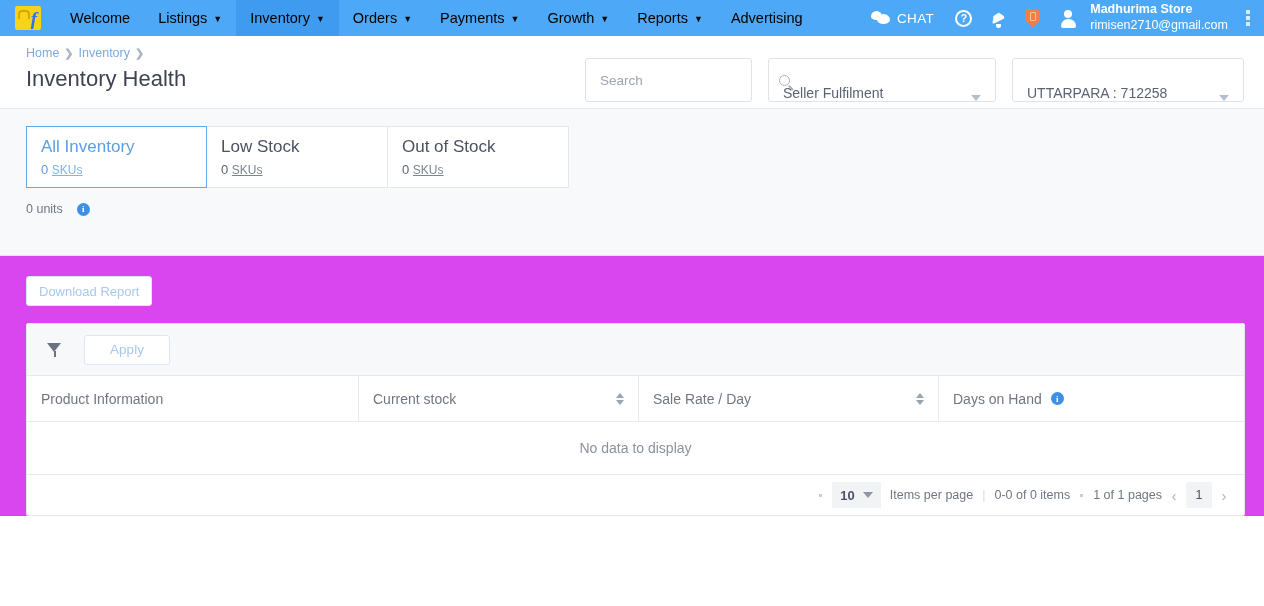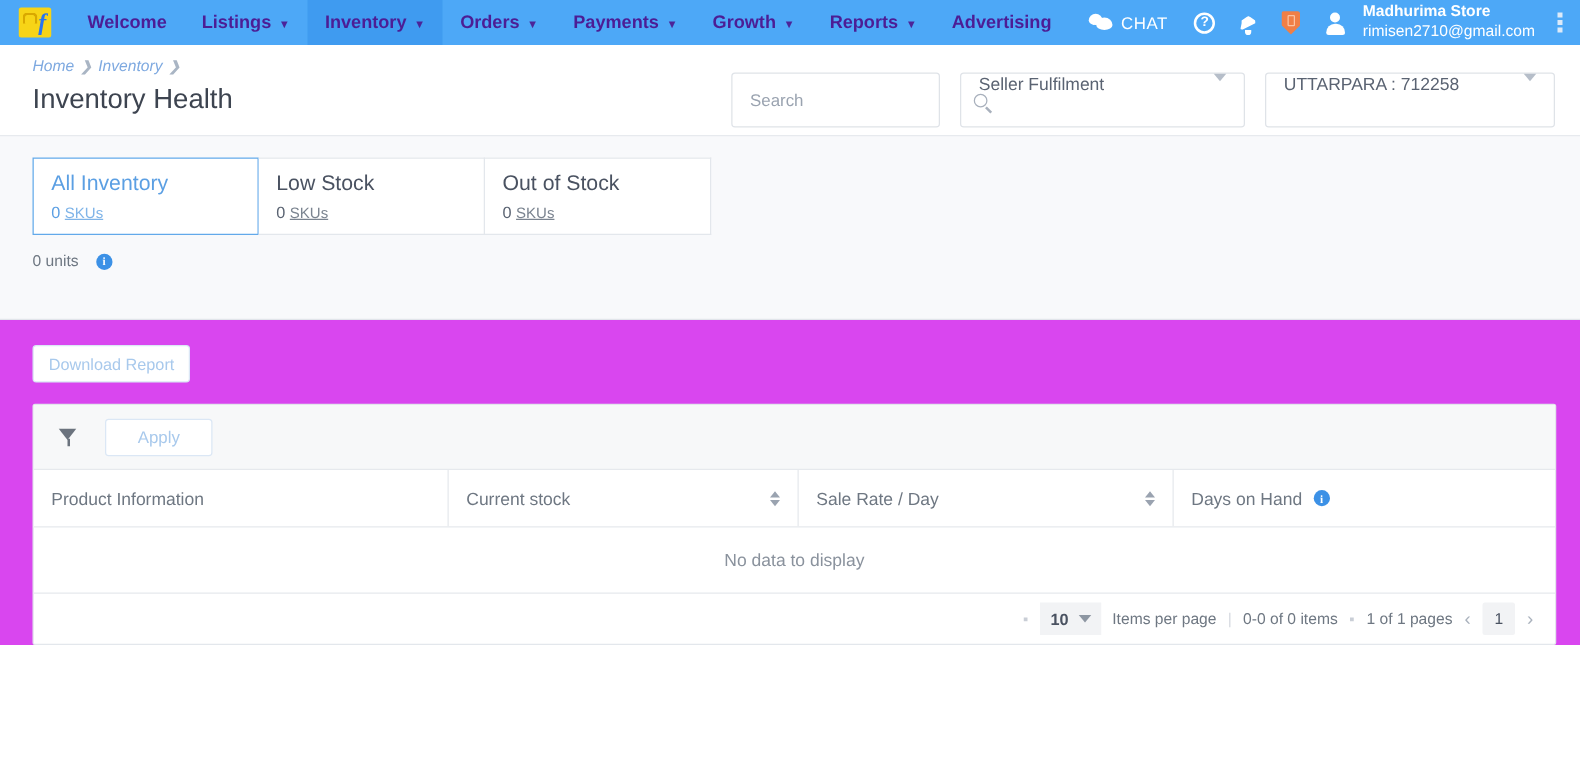--- a/index.html
+++ b/index.html
@@ -44,24 +44,23 @@
   .logo-f {
     font-size: 19px; font-weight: bold; color: #2874f0;
     font-family: "Liberation Serif", serif;
     line-height: 1; padding-right: 4px; font-style: italic;
   }
   .nav-items { display: flex; align-items: stretch; }
   .nav-item {
     display: flex; align-items: center;
     padding: 8px 14px;
     font-size: 14.5px;
-    color: #4c1d95;
+    color: #000000;
     white-space: nowrap;
     cursor: pointer;
-    font-weight: bold;
   }
   .nav-item.active { background: #3f9bf0; }
   .caret {
     display: inline-block;
     margin-left: 6px;
     font-size: 9px;
     opacity: .95;
     transform: translateY(1px);
   }
   .nav-right {
@@ -133,21 +132,21 @@
 
   
   .page-head {
     height: 72px;
     background: #fff;
     display: flex; align-items: flex-start;
     padding: 8px 20px 0 26px;
     position: relative;
   }
   .head-left { padding-top: 2px; }
-  .crumbs { font-size: 12.5px; color: #7ea9e0; display: flex; align-items: center; gap: 5px; font-style: italic; }
+  .crumbs { font-size: 12.5px; color: #7ea9e0; display: flex; align-items: center; gap: 5px; }
   .crumbs a { color: #7ea9e0; text-decoration: none; cursor: pointer; }
   .crumb-sep { color: #a9b5c4; font-size: 11px; font-weight: bold; }
   .page-title { font-size: 22px; color: #3d4450; margin-top: 6px; font-weight: normal; }
   .head-right {
     margin-left: auto;
     display: flex; align-items: center; gap: 16px;
     padding-top: 14px;
   }
   .search-box {
     width: 167px; height: 44px;
@@ -169,21 +168,21 @@
   }
   .mag:after {
     content: ""; position: absolute; right: -5px; bottom: -4px;
     width: 6px; height: 1.6px; background: #a8b0bc;
     transform: rotate(45deg);
   }
   .sel-box {
     height: 44px;
     border: 1px solid #dfe3e8; border-radius: 3px;
     background: #fff;
-    display: flex; align-items: flex-start; justify-content: space-between;
+    display: flex; align-items: flex-end; justify-content: space-between;
     padding: 0 14px;
     font-size: 14px; color: #5a6372;
     cursor: pointer;
   }
   .sel-fulfil { width: 228px; }
   .sel-loc { width: 232px; }
   .dd-arrow {
     width: 0; height: 0;
     border-left: 5.5px solid transparent; border-right: 5.5px solid transparent;
     border-top: 6px solid #b6bec9;

